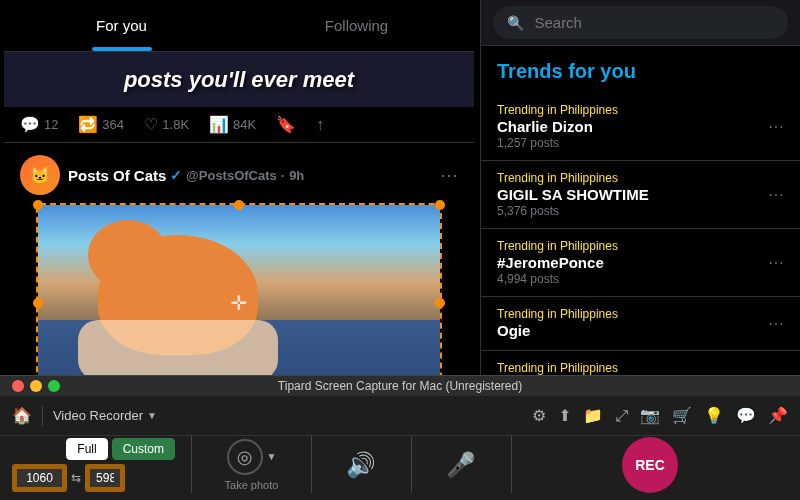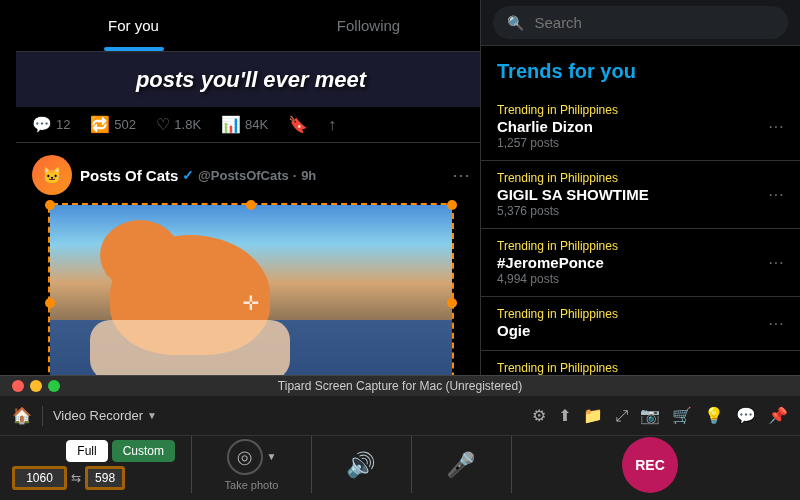--- a/index.html
+++ b/index.html
@@ -8,21 +8,21 @@
       height: 500px;
       overflow: hidden;
       font-family: -apple-system, BlinkMacSystemFont, 'Segoe UI', sans-serif;
       background: #000;
       position: relative;
     }
 
     
     .twitter-main {
       position: absolute;
-      left: 16px;
+      left: 4px;
       top: 0;
       width: 470px;
       height: 441px;
       background: #000;
       overflow: hidden;
     }
 
     
     .tabs {
       display: flex;
@@ -427,21 +427,21 @@
       color: #fff;
       border-color: #2d7d46;
     }
     .res-inputs {
       display: flex;
       align-items: center;
       gap: 4px;
     }
     .res-input {
       background: #333;
-      border: 3px solid #a16207;
+      border: 5px solid #a16207;
       color: #fff;
       font-size: 12px;
       padding: 2px 6px;
       border-radius: 3px;
       width: 55px;
       text-align: center;
     }
     .res-swap {
       color: #aaa;
       font-size: 12px;
@@ -559,21 +559,21 @@
     <span class="video-banner-text">posts you'll ever meet</span>
   </div>
 
   <div class="post-actions">
     <div class="action-item">
       <span class="action-icon">💬</span>
       <span>12</span>
     </div>
     <div class="action-item">
       <span class="action-icon">🔁</span>
-      <span>502</span>
+      <span>364</span>
     </div>
     <div class="action-item">
       <span class="action-icon">♡</span>
       <span>1.8K</span>
     </div>
     <div class="action-item">
       <span class="action-icon">📊</span>
       <span>84K</span>
     </div>
     <div class="action-item">

